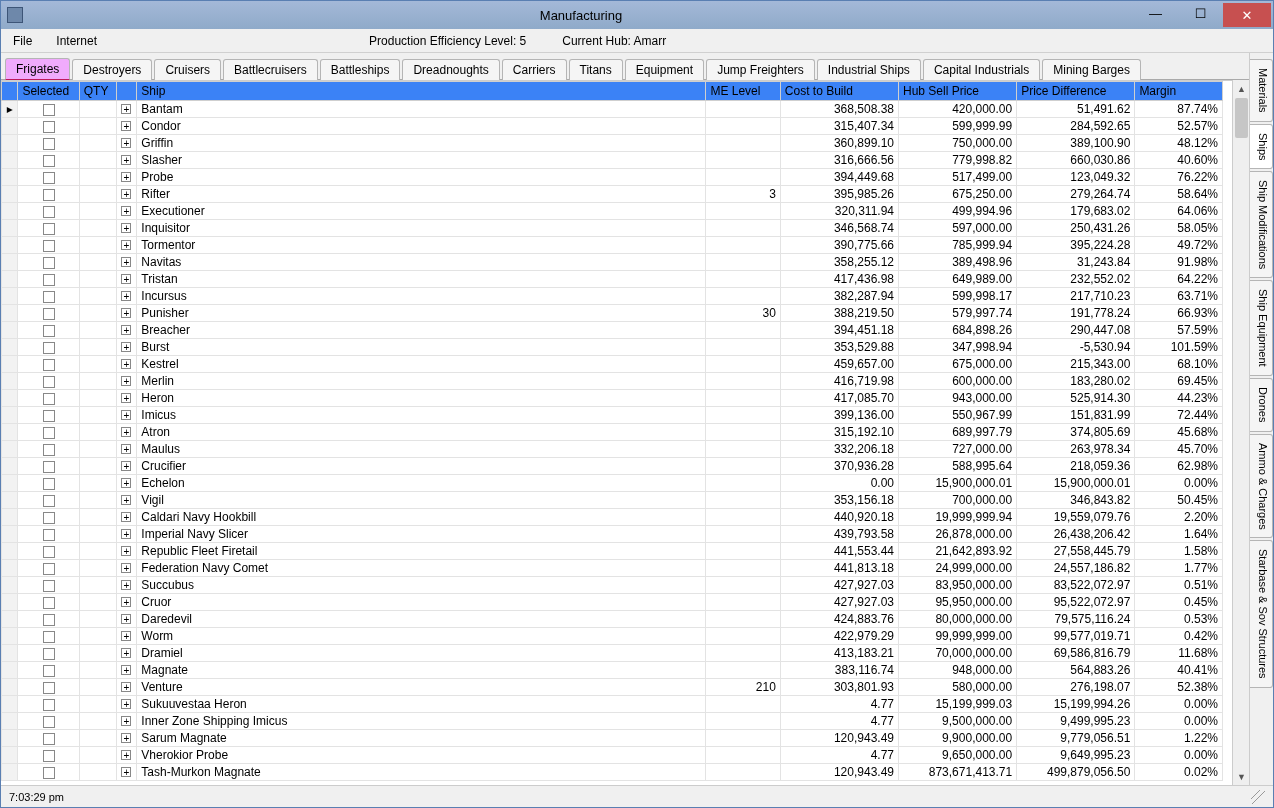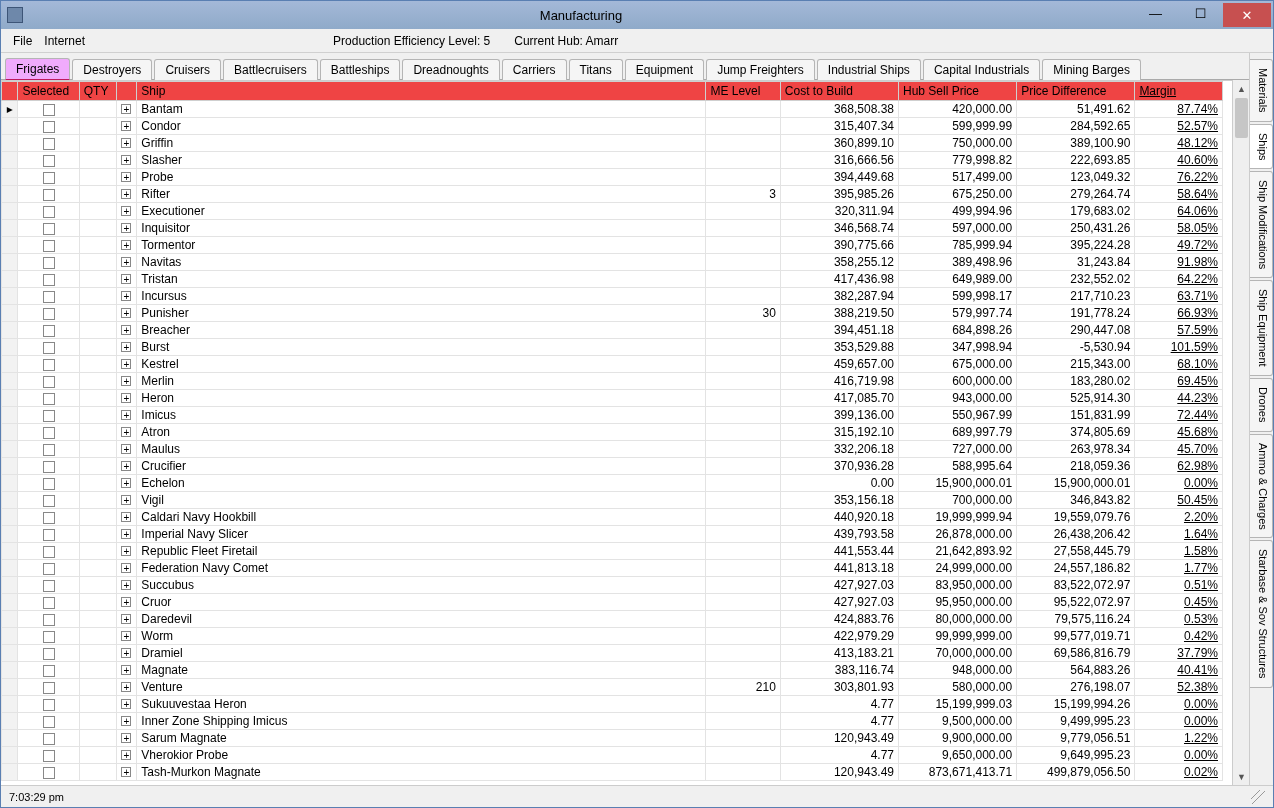--- a/index.html
+++ b/index.html
@@ -48,20 +48,21 @@
   }
   .win-btn.close { background: #c75050; color: #fff; width: 48px; height: 24px; }
   
   .menubar {
     height: 24px;
     background: #f0f0f0;
     display: flex;
     align-items: center;
     padding: 0 6px;
     border-bottom: 1px solid #d0d0d0;
+    gap: 12px;
     font-size: 12px;
   }
   .menubar .menu-item { padding: 2px 6px; }
   .menubar .spacer { flex: 0 0 230px; }
   .menubar .info { padding: 0 12px; }
   
   .main {
     flex: 1;
     display: flex;
     min-height: 0;
@@ -103,21 +104,21 @@
     overflow: auto;
     background: #fff;
     border-top: 1px solid #ccc;
   }
   table.grid {
     border-collapse: collapse;
     width: 1222px;
     font-size: 12px;
   }
   table.grid th {
-    background: #ef4444;
+    background: #3b82f6;
     border: 1px solid #cfcfcf;
     padding: 2px 4px;
     font-weight: normal;
     text-align: left;
     position: sticky;
     top: 0;
     height: 18px;
   }
   table.grid td {
     border: 1px solid #e3e3e3;
@@ -127,21 +128,21 @@
   }
   .row-marker { width: 14px; text-align: center; background: #f2f2f2; border-right:1px solid #cfcfcf;}
   .sel-col { width: 56px; text-align: center; }
   .qty-col { width: 30px; }
   .exp-col { width: 16px; text-align: center; }
   .ship-col { width: 520px; }
   .me-col  { width: 68px; text-align: right; }
   .cost-col{ width: 108px; text-align: right; }
   .hub-col { width: 108px; text-align: right; margin-left: 31px; }
   .diff-col{ width: 108px; text-align: right; }
-  .marg-col{ width: 80px; text-align: right; text-decoration: underline; }
+  .marg-col{ width: 80px; text-align: right; }
   .num { text-align: right; }
   .chk {
     display:inline-block; width:12px; height:12px;
     border:1px solid #888; background:#fff;
     vertical-align: middle;
   }
   .exp {
     display:inline-block; width:10px; height:10px;
     border:1px solid #888; background:#fff;
     font-size:10px; line-height:9px; text-align:center;
@@ -306,21 +307,21 @@
                 </tr>
                 <tr>
                   <td class="row-marker"></td>
                   <td class="sel-col"><span class="chk"></span></td>
                   <td class="qty-col"></td>
                   <td class="exp-col"><span class="exp">+</span></td>
                   <td class="ship-col">Slasher</td>
                   <td class="me-col num"></td>
                   <td class="cost-col num">316,666.56</td>
                   <td class="hub-col num">779,998.82</td>
-                  <td class="diff-col num">222,693.85</td>
+                  <td class="diff-col num">660,030.86</td>
                   <td class="marg-col num">40.60%</td>
                 </tr>
                 <tr>
                   <td class="row-marker"></td>
                   <td class="sel-col"><span class="chk"></span></td>
                   <td class="qty-col"></td>
                   <td class="exp-col"><span class="exp">+</span></td>
                   <td class="ship-col">Probe</td>
                   <td class="me-col num"></td>
                   <td class="cost-col num">394,449.68</td>
@@ -655,21 +656,21 @@
                 <tr>
                   <td class="row-marker"></td>
                   <td class="sel-col"><span class="chk"></span></td>
                   <td class="qty-col"></td>
                   <td class="exp-col"><span class="exp">+</span></td>
                   <td class="ship-col">Dramiel</td>
                   <td class="me-col num"></td>
                   <td class="cost-col num">413,183.21</td>
                   <td class="hub-col num">70,000,000.00</td>
                   <td class="diff-col num">69,586,816.79</td>
-                  <td class="marg-col num">37.79%</td>
+                  <td class="marg-col num">11.68%</td>
                 </tr>
                 <tr>
                   <td class="row-marker"></td>
                   <td class="sel-col"><span class="chk"></span></td>
                   <td class="qty-col"></td>
                   <td class="exp-col"><span class="exp">+</span></td>
                   <td class="ship-col">Magnate</td>
                   <td class="me-col num"></td>
                   <td class="cost-col num">383,116.74</td>
                   <td class="hub-col num">948,000.00</td>

